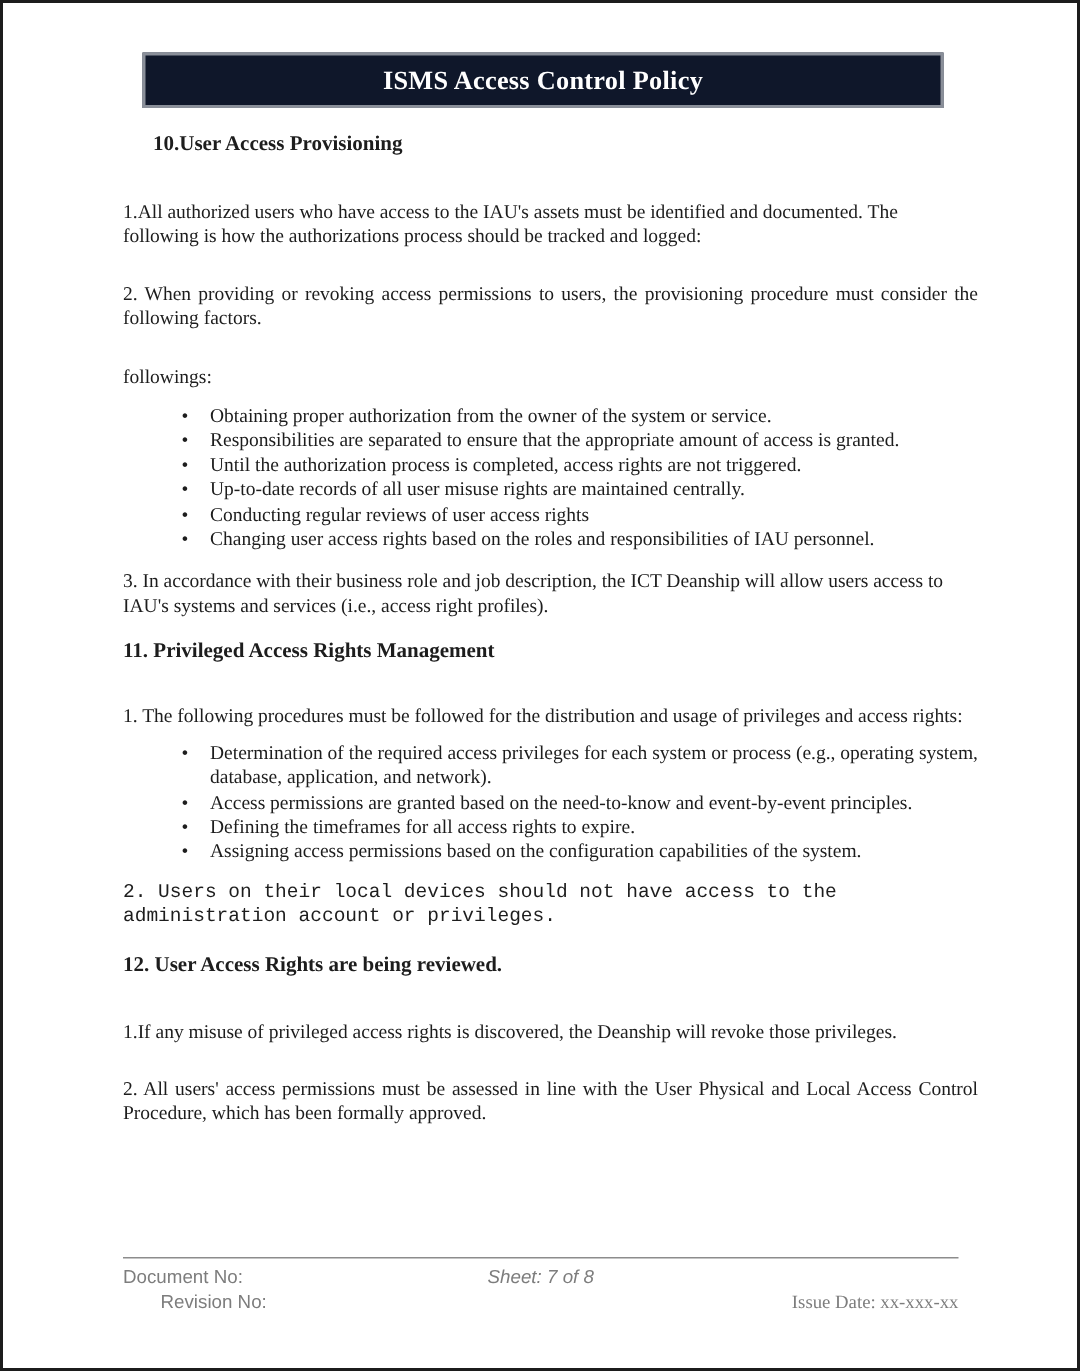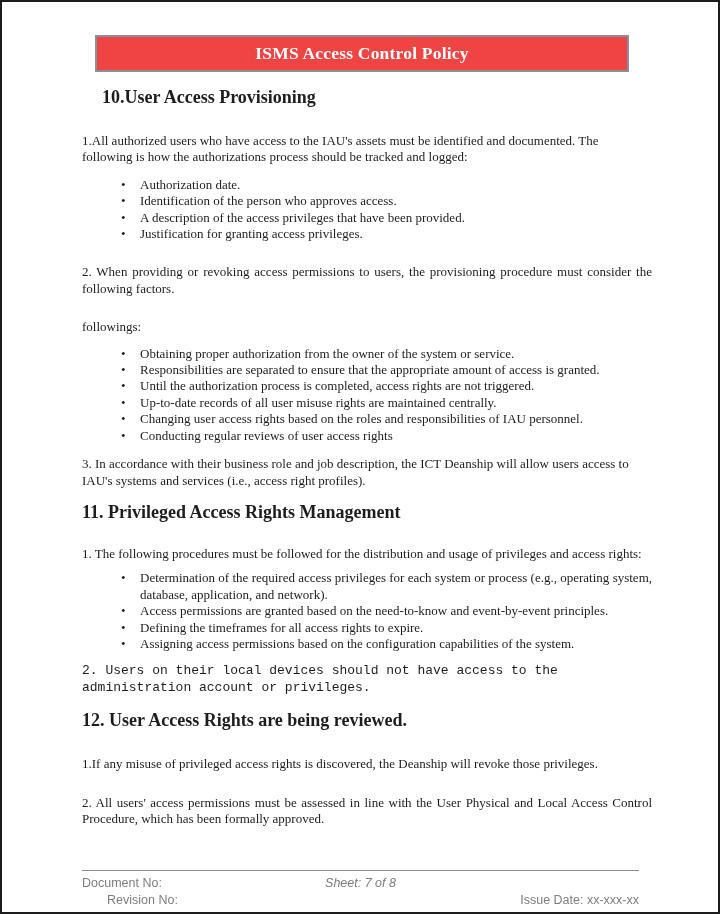--- a/index.html
+++ b/index.html
@@ -15,21 +15,21 @@
     color: #1d1d1d;
     overflow: hidden;
   }
   .banner {
     position: absolute;
     left: 93px;
     top: 33px;
     width: 534px;
     height: 37px;
     box-sizing: border-box;
-    background: #ef4444;
+    background: #0f172a;
     border: 2px solid #8a8f99;
     display: flex;
     align-items: center;
     justify-content: center;
   }
   .banner-title {
     color: #ffffff;
     font-weight: bold;
     font-size: 17.5px;
     letter-spacing: 0.2px;
@@ -38,21 +38,21 @@
   .content {
     position: absolute;
     left: 80px;
     top: 70px;
     width: 570px;
     font-size: 13px;
     line-height: 16.4px;
   }
   .heading {
     font-weight: bold;
-    font-size: 18px;
+    font-size: 14px;
     line-height: 18px;
   }
   .h-sec10 { margin: 16px 0 0 20px; }
   .h-sec11 { margin: 14px 0 0 0; }
   .h-sec12 { margin: 15px 0 0 0; }
   .para { margin: 0; }
   .justify { text-align: justify; }
   .mt-after-heading { margin-top: 27px; }
   .mt-after-heading-sm { margin-top: 25px; }
   .mt10 { margin-top: 22px; }
@@ -73,70 +73,64 @@
   }
   .bullet-list li::before {
     content: "\2022";
     position: absolute;
     left: 39px;
     top: 0;
   }
   .footer {
     position: absolute;
     left: 80px;
-    top: 868px;
+    top: 836px;
     width: 557px;
     border-top: 1px solid #8c8c8c;
     padding-top: 4px;
     font-family: "Liberation Sans", sans-serif;
     font-size: 12.5px;
     line-height: 17px;
     color: #7d7d7d;
     display: grid;
     grid-template-columns: 1fr auto 1fr;
     grid-template-rows: auto auto;
   }
   .f-doc   { grid-column: 1; grid-row: 1; }
   .f-sheet { grid-column: 2; grid-row: 1; text-align: center; font-style: italic; }
   .f-rev   { grid-column: 1; grid-row: 2; margin-left: 25px; }
-  .f-issue { grid-column: 3; grid-row: 2; justify-self: end; }
+  .f-issue { grid-column: 3; grid-row: 2; justify-self: end; font-family: Liberation Serif, serif; }
 </style>
 </head>
 <body>
 
 <div class="page">
 
   <div class="banner">
     <span class="banner-title">ISMS Access Control Policy</span>
   </div>
 
   <div class="content">
 
     <div class="heading h-sec10">10.User Access Provisioning</div>
 
     <p class="para mt-after-heading">1.All authorized users who have access to the IAU's assets must be identified and documented. The following is how the authorizations process should be tracked and logged:</p>
 
-    <ul class="bullet-list bl-a">
-      <li>Authorization date.</li>
-      <li>Identification of the person who approves access.</li>
-      <li>A description of the access privileges that have been provided.</li>
-      <li>Justification for granting access privileges.</li>
-    </ul>
 
     <p class="para mt10 justify">2. When providing or revoking access permissions to users, the provisioning procedure must consider the following factors.</p>
 
     <p class="para mt10">followings:</p>
 
     <ul class="bullet-list bl-b">
       <li>Obtaining proper authorization from the owner of the system or service.</li>
       <li>Responsibilities are separated to ensure that the appropriate amount of access is granted.</li>
       <li>Until the authorization process is completed, access rights are not triggered.</li>
       <li>Up-to-date records of all user misuse rights are maintained centrally.</li>
+      <li>Conducting regular reviews of user access rights</li>
       <li>Changing user access rights based on the roles and responsibilities of IAU personnel.</li>
-      <li>Conducting regular reviews of user access rights</li>
     </ul>
 
     <p class="para mt12">3. In accordance with their business role and job description, the ICT Deanship will allow users access to IAU's systems and services (i.e., access right profiles).</p>
 
     <div class="heading h-sec11">11. Privileged Access Rights Management</div>
 
     <p class="para mt-after-heading-sm">1. The following procedures must be followed for the distribution and usage of privileges and access rights:</p>
 
     <ul class="bullet-list bl-c">
       <li class="justify">Determination of the required access privileges for each system or process (e.g., operating system, database, application, and network).</li>

